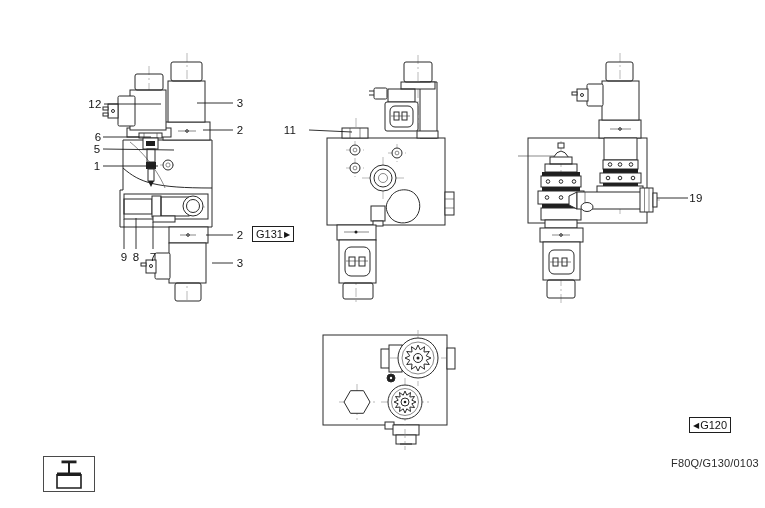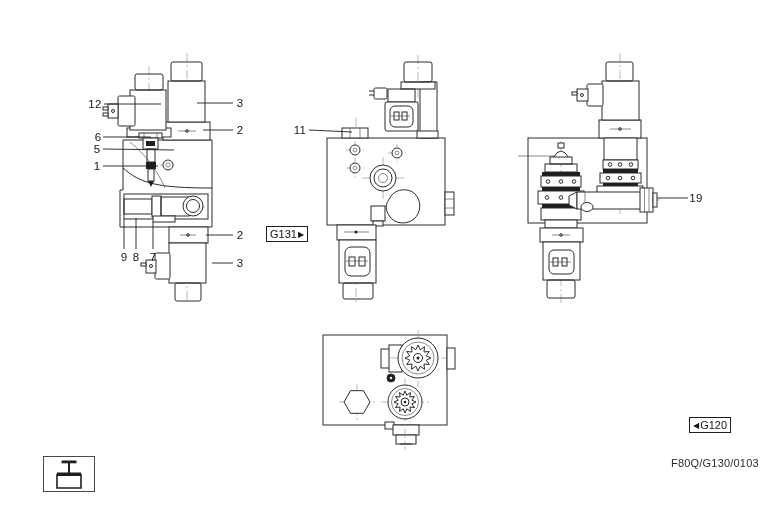--- a/index.html
+++ b/index.html
@@ -302,25 +302,25 @@
   <span class="callout" style="left:98px;top:137px">6</span>
   <span class="callout" style="left:97px;top:149px">5</span>
   <span class="callout" style="left:97px;top:166px">1</span>
   <span class="callout" style="left:124px;top:257px">9</span>
   <span class="callout" style="left:136px;top:257px">8</span>
   <span class="callout" style="left:153px;top:257px">7</span>
   <span class="callout" style="left:240px;top:103px">3</span>
   <span class="callout" style="left:240px;top:130px">2</span>
   <span class="callout" style="left:240px;top:235px">2</span>
   <span class="callout" style="left:240px;top:263px">3</span>
-  <span class="callout" style="left:300px;top:130px">11</span>
+  <span class="callout" style="left:290px;top:130px">11</span>
   <span class="callout" style="left:696px;top:198px">19</span>
 
   
-  <div class="refbox" style="left:266px;top:226px">
+  <div class="refbox" style="left:252px;top:226px">
     <span>G131</span>
     <span class="arrow">▶</span>
   </div>
   <div class="refbox" style="left:689px;top:417px">
     <span class="arrow">◀</span>
     <span>G120</span>
   </div>
 
   
   <div class="drawing-number">F80Q/G130/0103</div>

